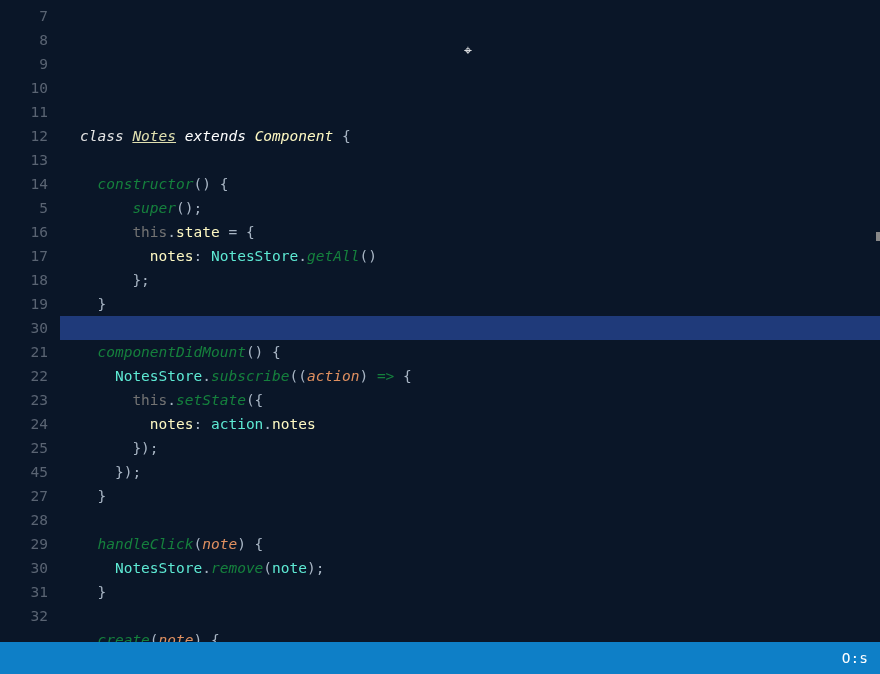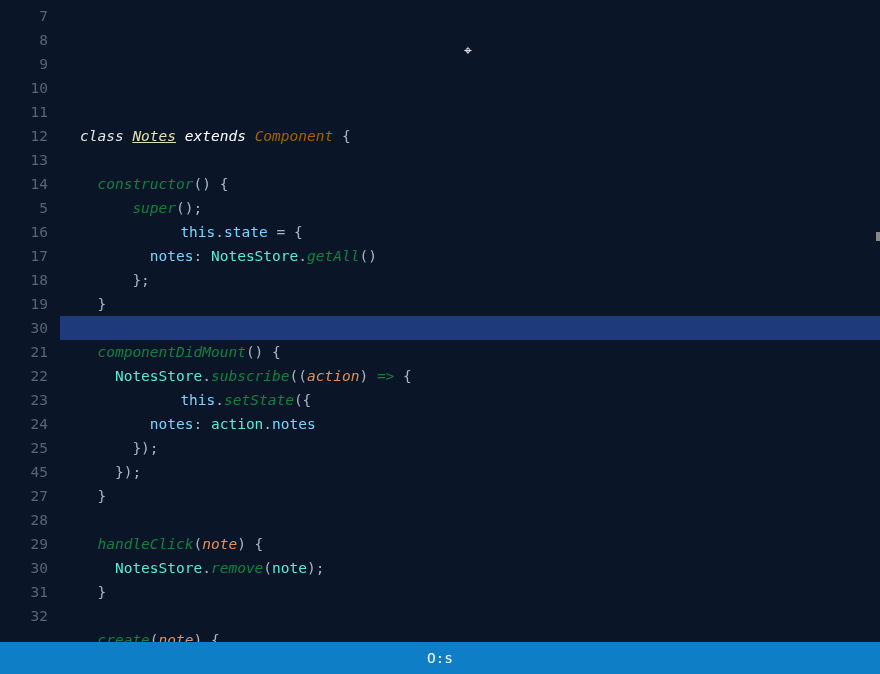--- a/index.html
+++ b/index.html
@@ -56,38 +56,38 @@
     .status-bar {
       position: absolute;
       bottom: 0;
       left: 0;
       right: 0;
       height: 32px;
       background: #0e7fc7;
       color: #ffffff;
       display: flex;
       align-items: center;
-      justify-content: center;
+      justify-content: flex-end;
       padding: 0 12px;
       font-size: 14.5px;
       font-family: 'Menlo', 'Monaco', 'Consolas', monospace;
     }
     .status-left, .status-right {
       display: flex;
       align-items: center;
       gap: 18px;
     }
     .c-keyword { color: #e5e5e5; font-style: italic; }
     .c-class-name { color: #e0e0b0; text-decoration: underline; font-style: italic; }
-    .c-class-ext { color: #a16207; font-style: italic; margin-top: 16px; }
+    .c-class-ext { color: #fef9c3; font-style: italic; margin-top: 16px; }
     .c-extends { color: #ffffff; font-style: italic; }
     .c-func { color: #15803d; font-style: italic; }
     .c-param { color: #e09060; font-style: italic; }
-    .c-this { color: #7dd3fc; margin-left: 48px; }
-    .c-prop { color: #7dd3fc; }
+    .c-this { color: #737373; }
+    .c-prop { color: #fef9c3; }
     .c-ident { color: #5eead4; }
     .c-punct { color: #a8b5c4; }
     .c-plain { color: #a8b5c4; }
     .cursor-pointer {
       position: absolute;
       left: 404px;
       top: 38px;
       font-size: 14px;
       color: #ffffff;
       pointer-events: none;

